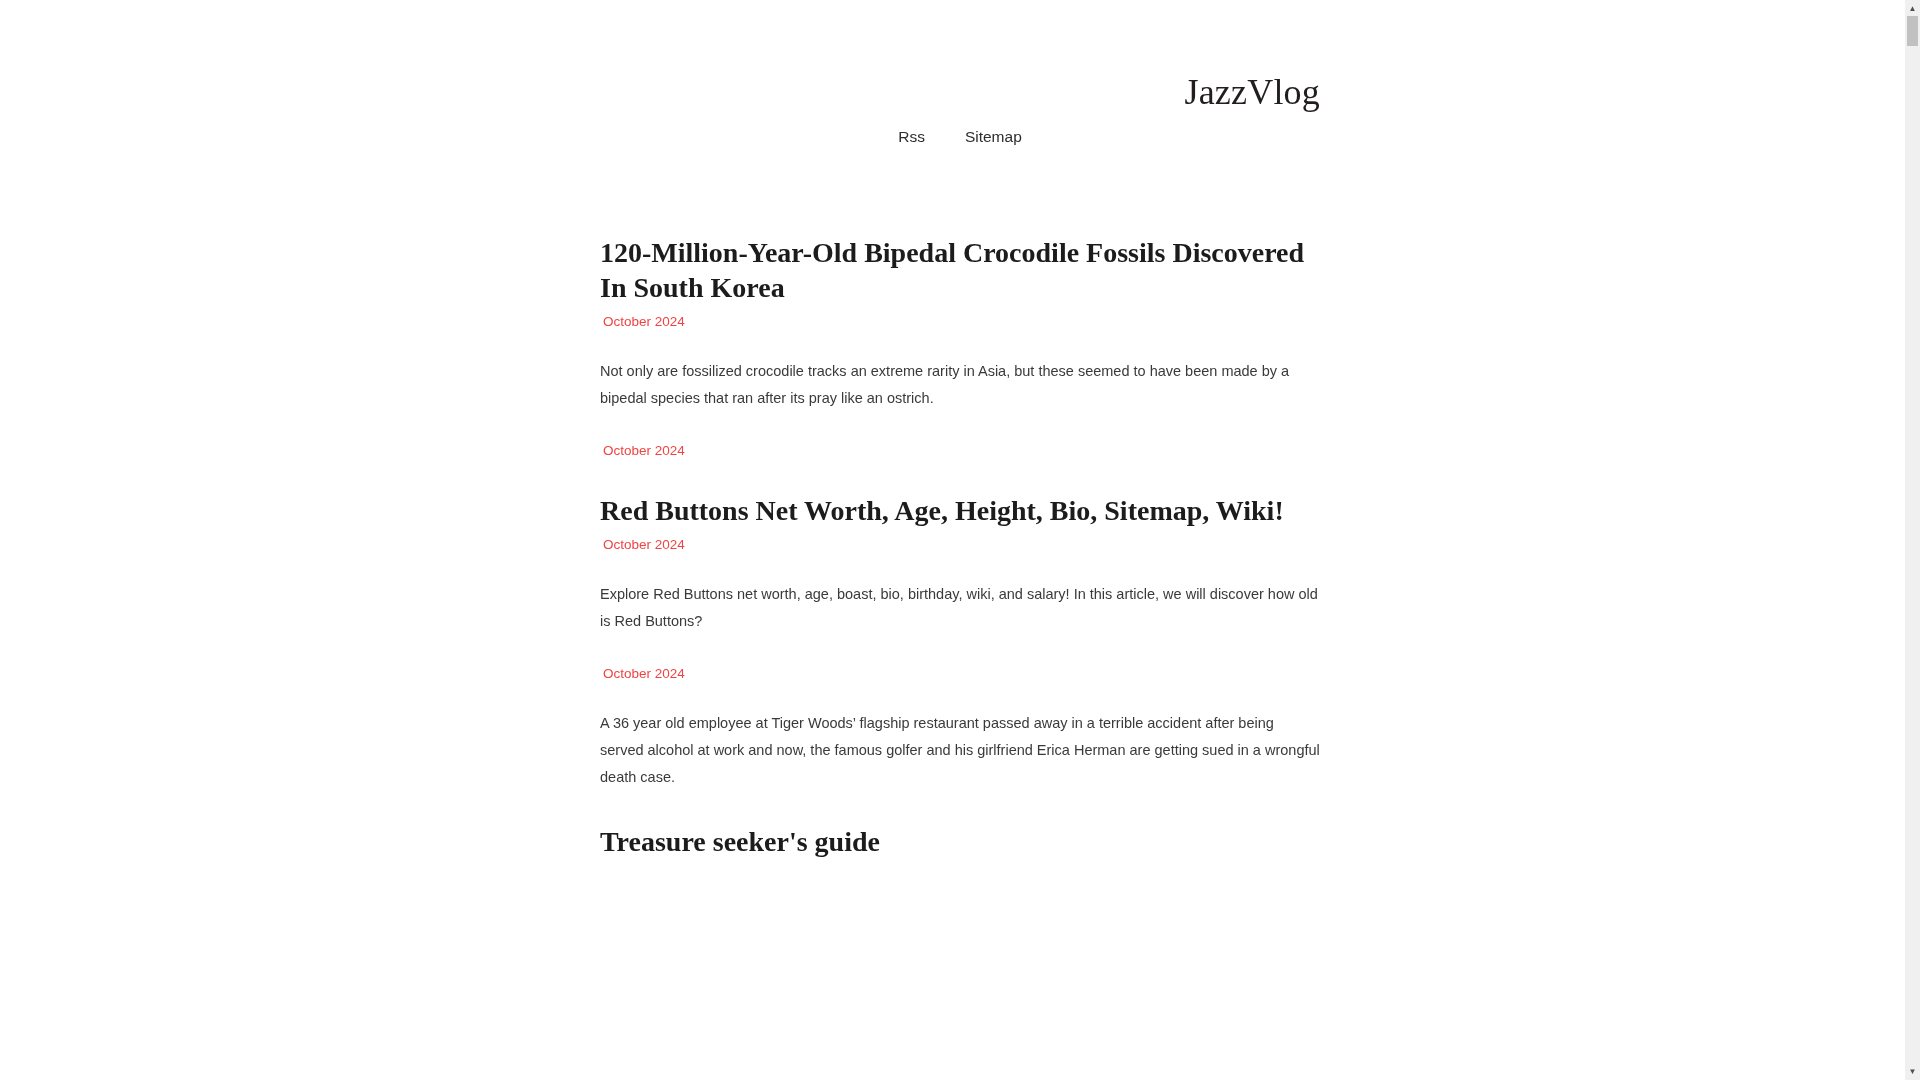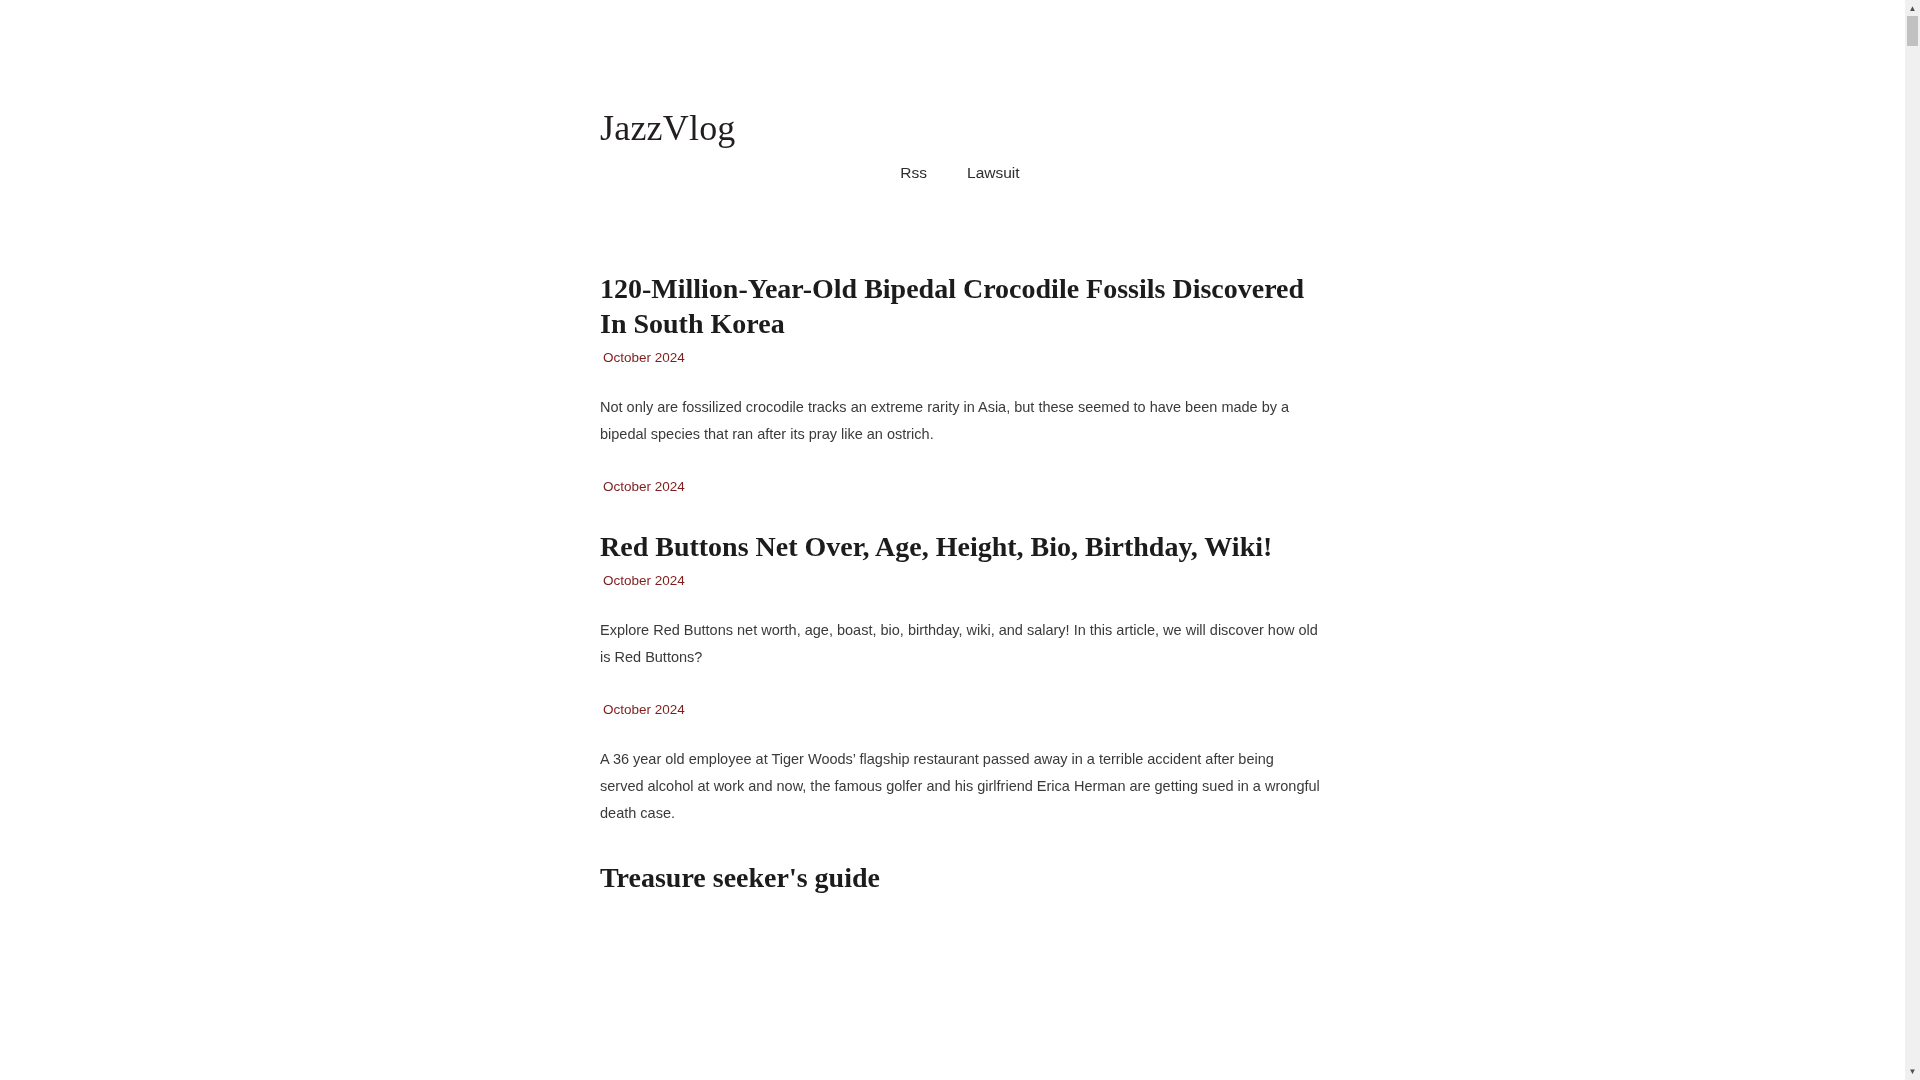--- a/index.html
+++ b/index.html
@@ -9,22 +9,22 @@
     overflow: hidden;
     background: #ffffff;
     font-family: "Liberation Sans", sans-serif;
   }
   .page {
     width: 720px;
     margin: 0 auto;
   }
   
   .site-header {
-    padding-top: 108px;
-    text-align: left;
+    padding-top: 72px;
+    text-align: right;
   }
   .site-title {
     font-family: "Liberation Serif", serif;
     font-weight: 400;
     font-size: 36px;
     line-height: 1.15;
     color: #221d1e;
     letter-spacing: 0.2px;
   }
   .site-title a { text-decoration: none; color: inherit; cursor: pointer; }
@@ -46,21 +46,21 @@
     line-height: 1.24;
     color: #1c1c1c;
     margin: 34px 0 7px;
   }
   .post-title a { text-decoration: none; color: inherit; cursor: pointer; }
   .post-list article:first-child .post-title { margin-top: 0; }
   .post-date {
     display: block;
     font-size: 13.5px;
     line-height: 1.35;
-    color: #7f1d1d;
+    color: #ef4444;
     padding-left: 3px;
   }
   .post-excerpt {
     font-size: 14.5px;
     line-height: 1.86;
     color: #3a3a3a;
     margin: 27px 0 30px;
   }
   
   .scrollbar {
@@ -95,41 +95,41 @@
 <body>
 
 <div class="page">
 
   <header class="site-header">
     <h1 class="site-title">
       <a href="#">JazzVlog</a>
     </h1>
     <nav class="site-nav">
       <a href="#">Rss</a>
-      <a href="#">Lawsuit</a>
+      <a href="#">Sitemap</a>
     </nav>
   </header>
 
   <main class="post-list">
 
     <article>
       <h2 class="post-title">
         <a href="#">120-Million-Year-Old Bipedal Crocodile Fossils Discovered In South Korea</a>
       </h2>
       <span class="post-date">October 2024</span>
       <p class="post-excerpt">Not only are fossilized crocodile tracks an extreme rarity in Asia, but these seemed to have been made by a bipedal species that ran after its pray like an ostrich.</p>
     </article>
 
     <article>
       <span class="post-date">October 2024</span>
     </article>
 
     <article>
       <h2 class="post-title">
-        <a href="#">Red Buttons Net Over, Age, Height, Bio, Birthday, Wiki!</a>
+        <a href="#">Red Buttons Net Worth, Age, Height, Bio, Sitemap, Wiki!</a>
       </h2>
       <span class="post-date">October 2024</span>
       <p class="post-excerpt">Explore Red Buttons net worth, age, boast, bio, birthday, wiki, and salary! In this article, we will discover how old is Red Buttons?</p>
     </article>
 
     <article>
       <span class="post-date">October 2024</span>
       <p class="post-excerpt">A 36 year old employee at Tiger Woods’ flagship restaurant passed away in a terrible accident after being served alcohol at work and now, the famous golfer and his girlfriend Erica Herman are getting sued in a wrongful death case.</p>
     </article>
 

